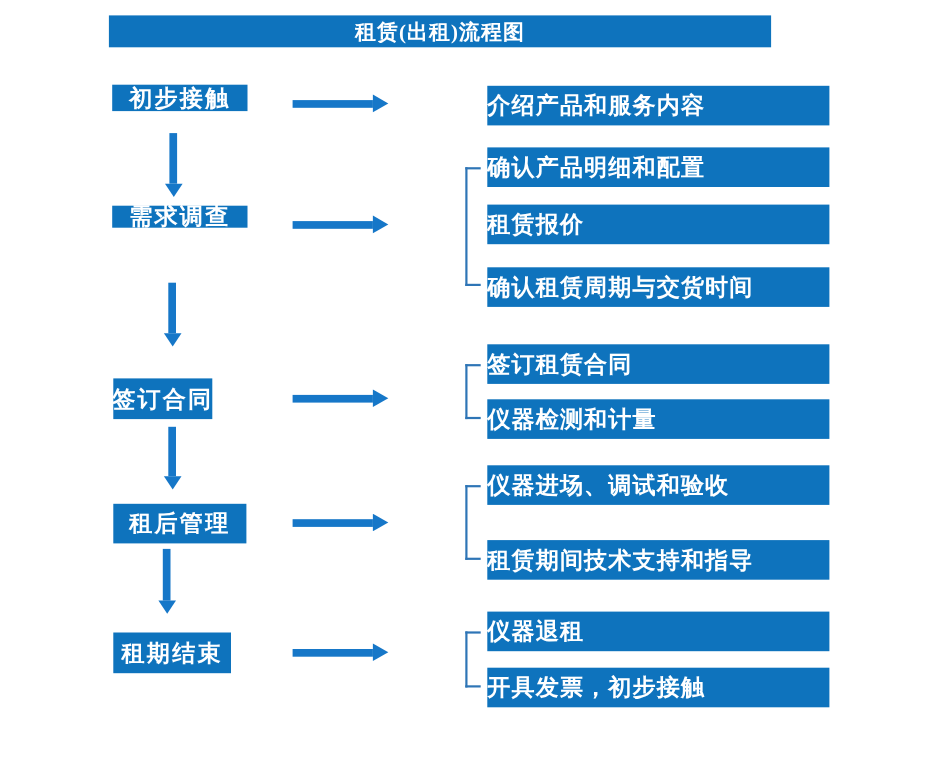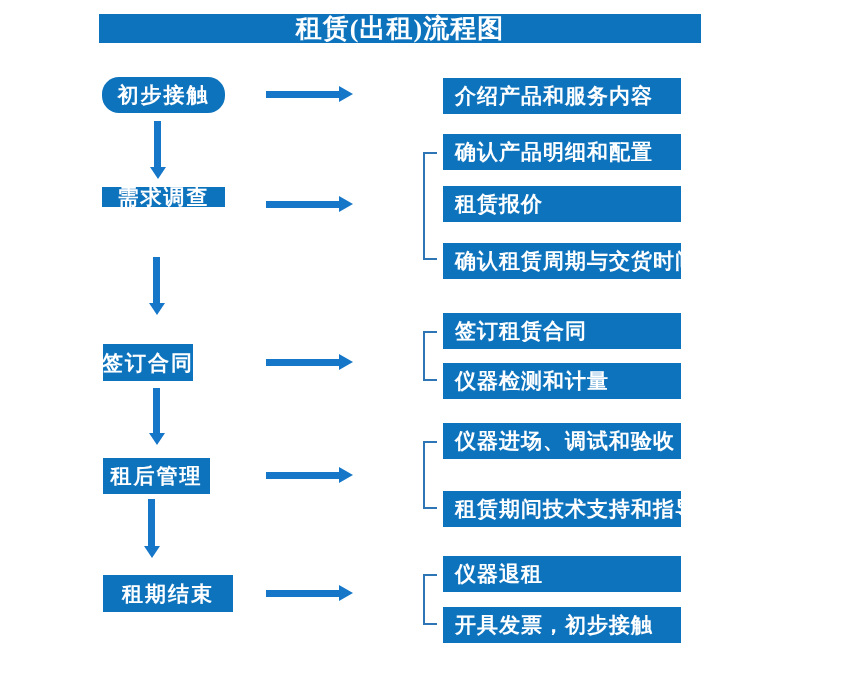--- a/index.html
+++ b/index.html
@@ -16,32 +16,31 @@
     color:#fff;
     font-weight:700;
     display:flex;
     align-items:center;
     box-sizing:border-box;
     white-space:nowrap;
   }
   .title-bar{
     left:99px;top:14px;width:602px;height:29px;
     justify-content:center;
-    font-size:26px;
+    font-size:19px;
     letter-spacing:1px;
   }
   .left-box{
     justify-content:center;
     font-size:21px;
     letter-spacing:2px;
   }
   .right-box{
-    left:443px;width:238px;height:36px;
+    left:443px;width:311px;height:36px;
     justify-content:flex-start;
-    padding-left:12px;
     font-size:21px;
     letter-spacing:1px;
   }
   .h-shaft{
     position:absolute;left:266px;width:73px;height:7px;
     background:var(--arrow-blue,#1677C8);
   }
   .h-head{
     position:absolute;left:339px;width:0;height:0;
     border-left:14px solid var(--arrow-blue,#1677C8);
@@ -66,21 +65,21 @@
     box-sizing:border-box;
   }
 </style>
 </head>
 <body>
 
 <div class="canvas">
 
   <div class="box title-bar">租赁(出租)流程图</div>
 
-  <div class="box left-box" style="left:102px;top:77px;width:123px;height:36px;border-radius:17px;">初步接触</div>
+  <div class="box left-box" style="left:102px;top:77px;width:123px;height:24px;">初步接触</div>
   <div class="h-shaft" style="top:91px;"></div>
   <div class="h-head" style="top:86px;"></div>
   <div class="box right-box" style="top:78px;">介绍产品和服务内容</div>
 
   <div class="v-shaft" style="left:154px;top:121px;height:46px;"></div>
   <div class="v-head" style="left:150px;top:167px;"></div>
 
   <div class="box left-box" style="left:102px;top:187px;width:123px;height:20px;">需求调查</div>
   <div class="h-shaft" style="top:201px;"></div>
   <div class="h-head" style="top:196px;"></div>
@@ -95,30 +94,30 @@
   <div class="box left-box" style="left:103px;top:344px;width:90px;height:37px;">签订合同</div>
   <div class="h-shaft" style="top:359px;"></div>
   <div class="h-head" style="top:354px;"></div>
   <div class="bracket" style="top:331px;height:50px;"></div>
   <div class="box right-box" style="top:313px;">签订租赁合同</div>
   <div class="box right-box" style="top:363px;">仪器检测和计量</div>
 
   <div class="v-shaft" style="left:153px;top:388px;height:45px;"></div>
   <div class="v-head" style="left:149px;top:433px;"></div>
 
-  <div class="box left-box" style="left:103px;top:458px;width:107px;height:36px;">租后管理</div>
+  <div class="box left-box" style="left:103px;top:458px;width:121px;height:36px;">租后管理</div>
   <div class="h-shaft" style="top:472px;"></div>
   <div class="h-head" style="top:467px;"></div>
   <div class="bracket" style="top:441px;height:68px;"></div>
   <div class="box right-box" style="top:423px;">仪器进场、调试和验收</div>
   <div class="box right-box" style="top:491px;">租赁期间技术支持和指导</div>
 
   <div class="v-shaft" style="left:148px;top:499px;height:47px;"></div>
   <div class="v-head" style="left:144px;top:546px;"></div>
 
-  <div class="box left-box" style="left:103px;top:575px;width:130px;height:37px;">租期结束</div>
+  <div class="box left-box" style="left:103px;top:575px;width:107px;height:37px;">租期结束</div>
   <div class="h-shaft" style="top:590px;"></div>
   <div class="h-head" style="top:585px;"></div>
   <div class="bracket" style="top:574px;height:51px;"></div>
   <div class="box right-box" style="top:556px;">仪器退租</div>
   <div class="box right-box" style="top:607px;">开具发票，初步接触</div>
 
 </div>
 
 </body></html>

